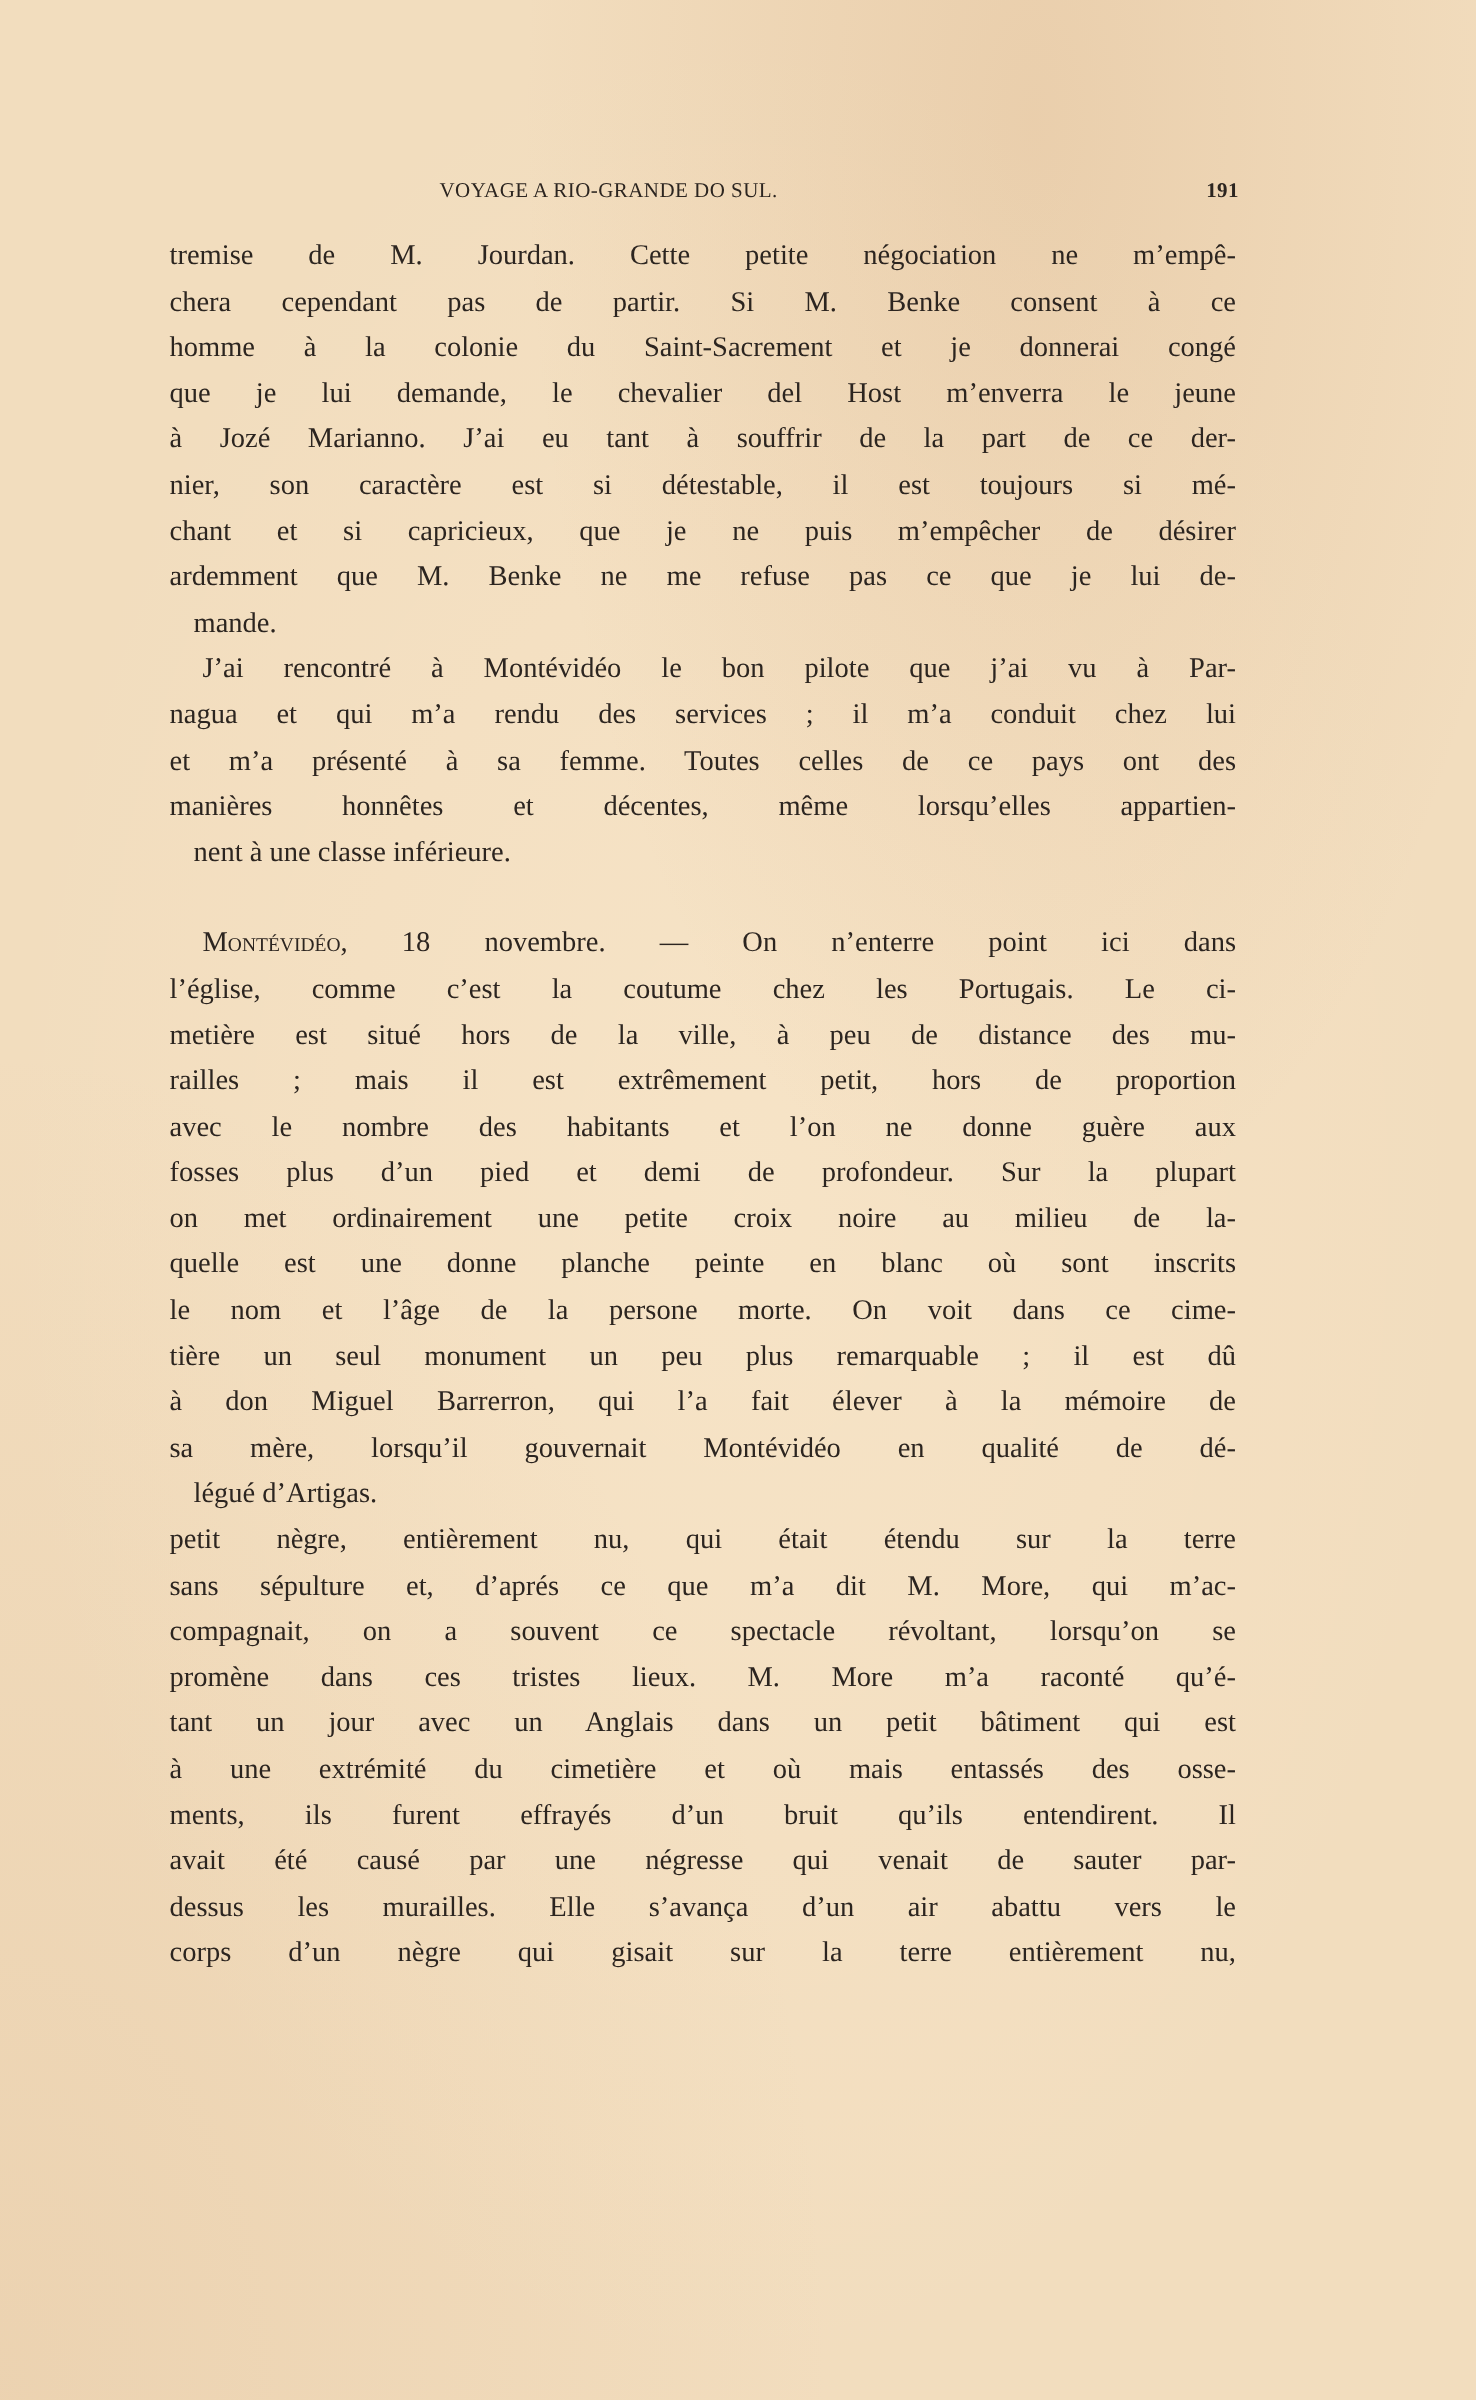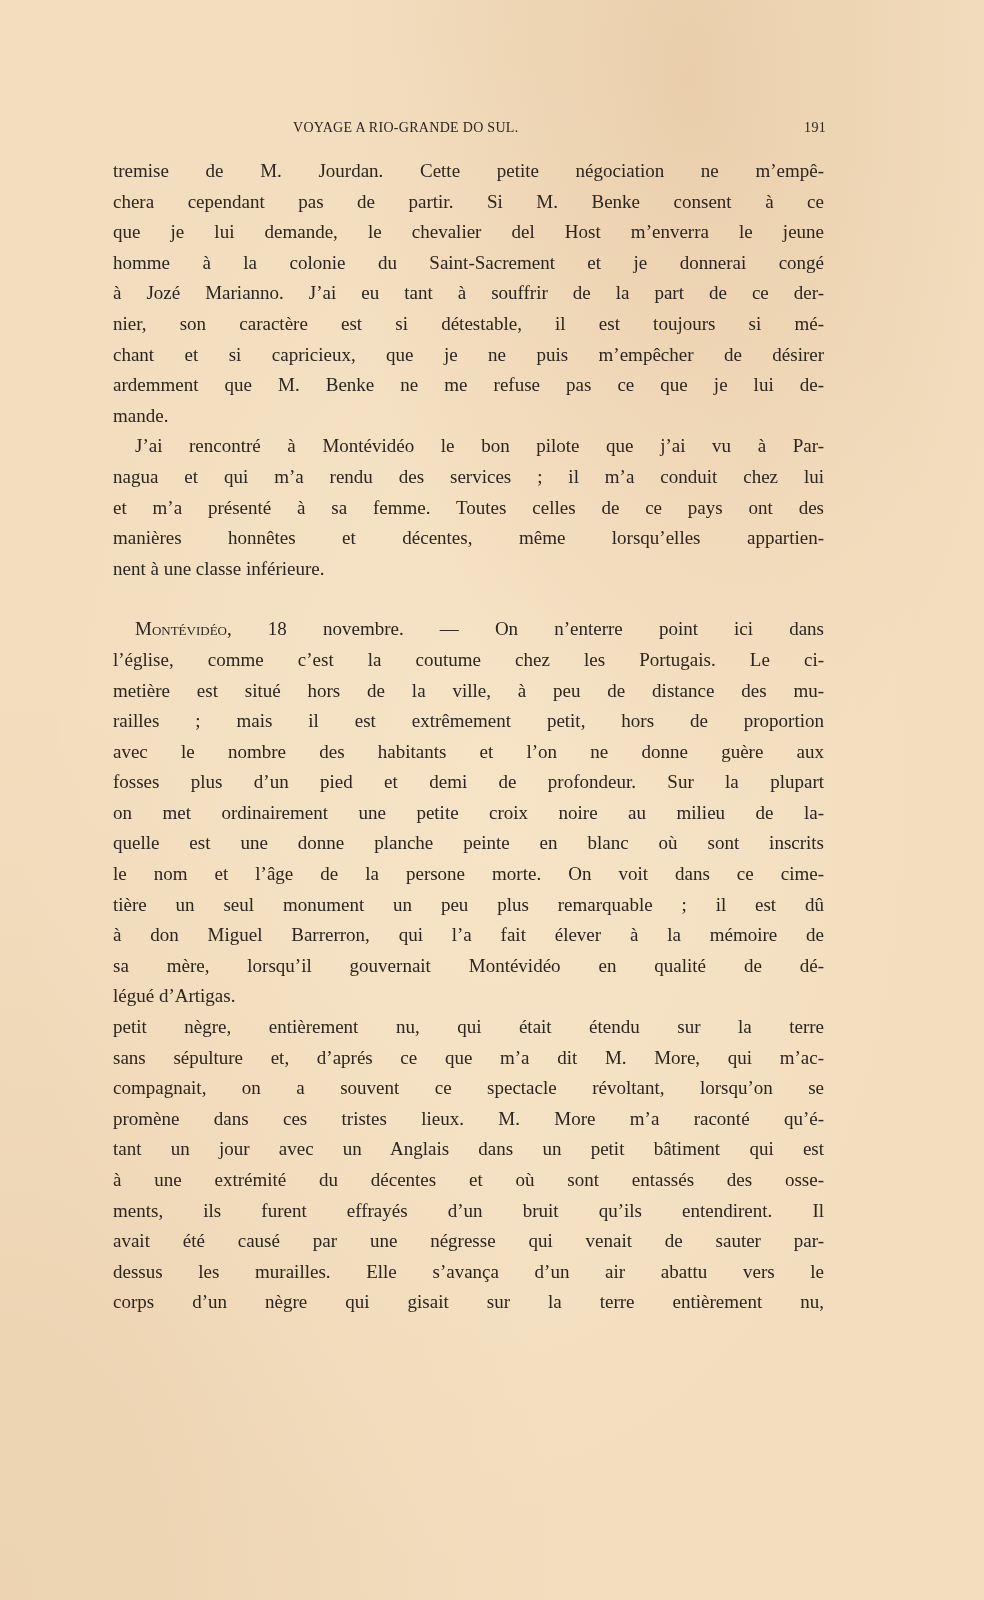--- a/index.html
+++ b/index.html
@@ -18,49 +18,49 @@
       position: absolute; left: 113px; top: 120px; width: 711px;
     }
     .running-head {
       position: relative; height: 30px;
       font-size: 14px; letter-spacing: 0.3px;
     }
     .running-head .title {
       position: absolute; left: 180px; top: 0;
     }
     .running-head .pageno {
-      position: absolute; right: -2px; top: 0;
+      position: absolute; right: -2px; top: 0; font-weight: bold;
     }
     .line {
       display: block; height: 30.6px; line-height: 30.6px;
       font-size: 19px; white-space: nowrap;
       text-align: justify; text-align-last: justify;
     }
-    .line.last { text-align-last: left; }
+    .line.last { text-align-last: left; margin-left: 16px; }
     .indent { padding-left: 22px; }
     .gap { height: 30px; }
     .sc { font-variant: small-caps; font-family: Liberation Serif, serif; }
     .body { margin-top: 6px; }
   </style>
 </head>
 <body>
 
 <div class="page">
   <div class="running-head">
     <span class="title">VOYAGE A RIO-GRANDE DO SUL.</span>
     <span class="pageno">191</span>
   </div>
 
   <div class="body">
 
     <div>
       <span class="line">tremise de M. Jourdan. Cette petite négociation ne m’empê-</span>
       <span class="line">chera cependant pas de partir. Si M. Benke consent à ce</span>
+      <span class="line">homme à la colonie du Saint-Sacrement et je donnerai congé</span>
       <span class="line">que je lui demande, le chevalier del Host m’enverra le jeune</span>
-      <span class="line">homme à la colonie du Saint-Sacrement et je donnerai congé</span>
       <span class="line">à Jozé Marianno. J’ai eu tant à souffrir de la part de ce der-</span>
       <span class="line">nier, son caractère est si détestable, il est toujours si mé-</span>
       <span class="line">chant et si capricieux, que je ne puis m’empêcher de désirer</span>
       <span class="line">ardemment que M. Benke ne me refuse pas ce que je lui de-</span>
       <span class="line last">mande.</span>
     </div>
 
     <div>
       <span class="line indent">J’ai rencontré à Montévidéo le bon pilote que j’ai vu à Par-</span>
       <span class="line">nagua et qui m’a rendu des services ; il m’a conduit chez lui</span>
@@ -86,20 +86,20 @@
       <span class="line">sa mère, lorsqu’il gouvernait Montévidéo en qualité de dé-</span>
       <span class="line last">légué d’Artigas.</span>
     </div>
 
     <div>
       <span class="line">petit nègre, entièrement nu, qui était étendu sur la terre</span>
       <span class="line">sans sépulture et, d’aprés ce que m’a dit M. More, qui m’ac-</span>
       <span class="line">compagnait, on a souvent ce spectacle révoltant, lorsqu’on se</span>
       <span class="line">promène dans ces tristes lieux. M. More m’a raconté qu’é-</span>
       <span class="line">tant un jour avec un Anglais dans un petit bâtiment qui est</span>
-      <span class="line">à une extrémité du décentes et où sont entassés des osse-</span>
+      <span class="line">à une extrémité du cimetière et où mais entassés des osse-</span>
       <span class="line">ments, ils furent effrayés d’un bruit qu’ils entendirent. Il</span>
       <span class="line">avait été causé par une négresse qui venait de sauter par-</span>
       <span class="line">dessus les murailles. Elle s’avança d’un air abattu vers le</span>
       <span class="line">corps d’un nègre qui gisait sur la terre entièrement nu,</span>
     </div>
   </div>
 </div>
 
 </body></html>

